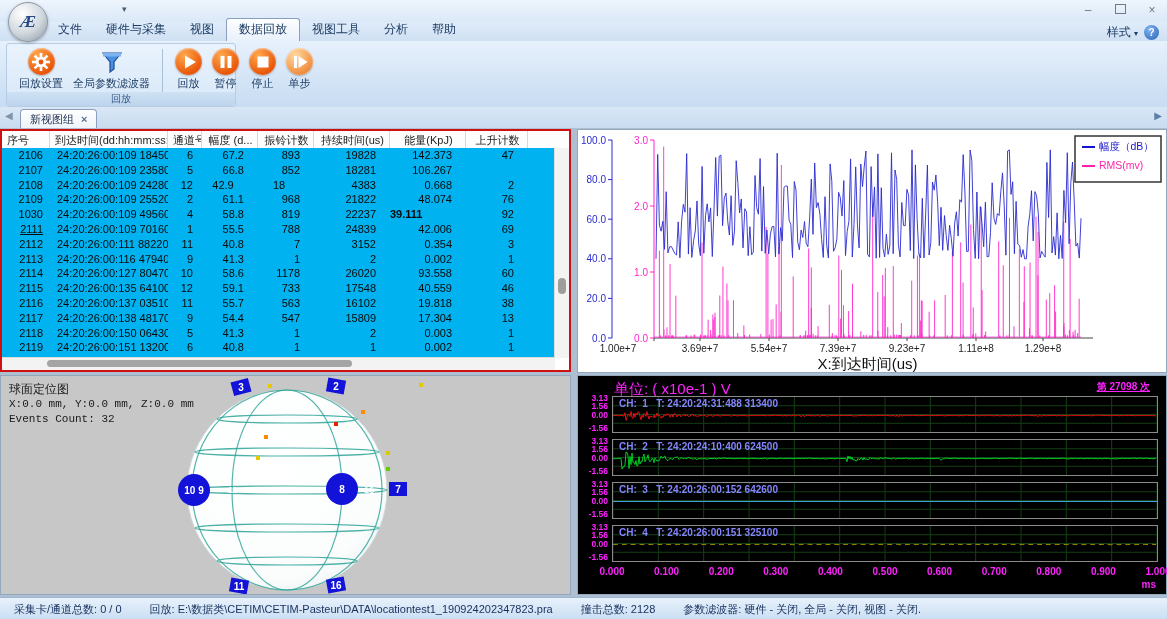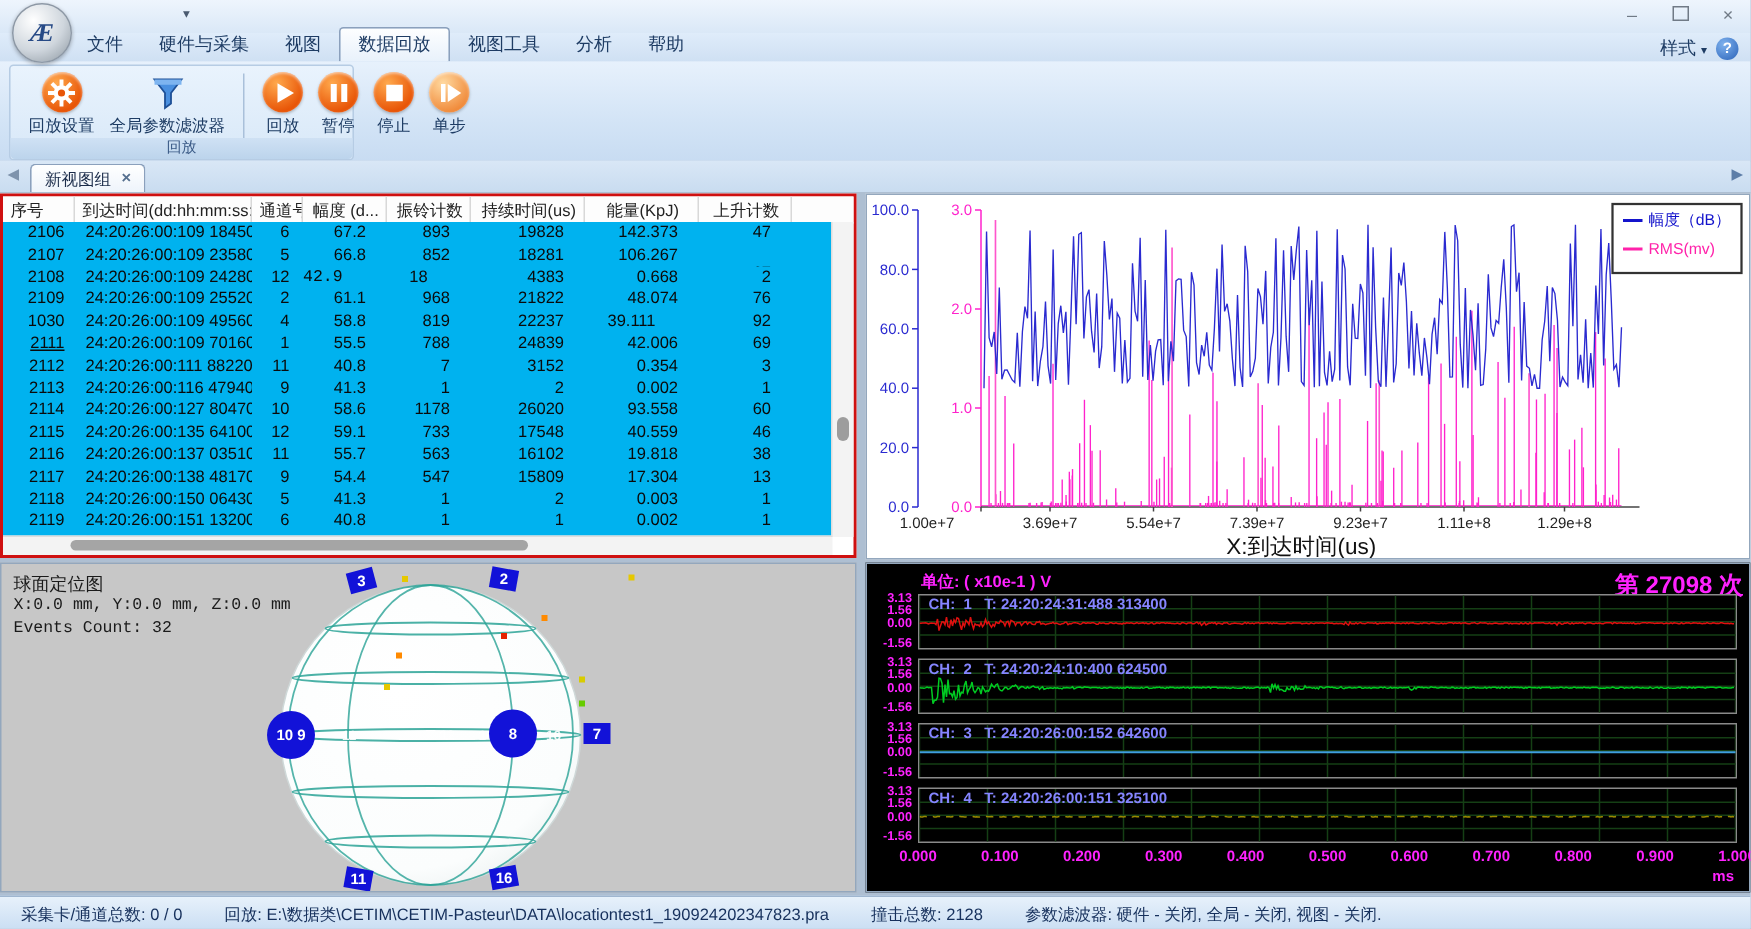--- a/index.html
+++ b/index.html
@@ -50,22 +50,22 @@
   .tr{display:flex;height:14.8px;font-size:11px;color:#0a0a0a;}
   .td{box-sizing:border-box;white-space:nowrap;overflow:hidden;padding-top:1px;}
   .vscroll{position:absolute;right:0;top:17px;bottom:12px;width:14px;background:#f3f3f3;border-left:1px solid #ddd;}
   .vthumb{position:absolute;left:3px;width:8px;height:16px;top:62%;background:#9d9d9d;border-radius:4px;}
   .hscroll{position:absolute;left:0;bottom:0;right:14px;height:12px;background:#f3f3f3;border-top:1px solid #ddd;}
   .hthumb{position:absolute;left:45px;top:2px;width:305px;height:7px;background:#a5a5a5;border-radius:4px;}
   
   .sph-text{position:absolute;left:8px;top:6px;font-size:12px;color:#1a1a1a;line-height:15px;z-index:5;}
   .sph-text .mono{font-family:Liberation Mono, monospace;font-size:11px;}
   
-  .wv-head{position:absolute;left:36px;top:4px;font-size:11px;font-weight:bold;color:#ff22ff;}
-  .wv-count{position:absolute;right:4px;top:4px;font-size:16px;font-weight:bold;color:#ff22ff;text-decoration:underline;}
+  .wv-head{position:absolute;left:36px;top:4px;font-size:15px;font-weight:normal;color:#ff22ff;}
+  .wv-count{position:absolute;right:16px;top:4px;font-size:10px;font-weight:bold;color:#ff22ff;text-decoration:underline;}
   .wv-strip{position:absolute;left:34px;width:546px;height:37px;border:1px solid #8a8a8a;background:#000;box-sizing:border-box;}
   .wv-ch{position:absolute;left:6px;top:1px;font-size:10px;font-weight:bold;color:#8585ff;z-index:4;white-space:pre;}
   .wv-ylab{position:absolute;font-size:8.5px;font-weight:bold;color:#ff22ff;width:28px;text-align:right;}
   .wv-xlab{position:absolute;font-size:10px;font-weight:bold;color:#ff22ff;transform:translateX(-50%);}
   .wv-ms{position:absolute;font-size:10px;font-weight:bold;color:#ff22ff;}
   
   .statusbar{position:absolute;left:0;top:597px;width:1167px;height:22px;background:linear-gradient(#e7f1fb,#cadef3);border-top:1px solid #9fb6d0;display:flex;align-items:center;font-size:11px;color:#16305c;}
   .sseg{padding:0 14px;white-space:nowrap;}
   text{font-family:"Liberation Sans",sans-serif;}
 </style>
@@ -205,21 +205,21 @@
           <div class="td" style="width: 56px; text-align: right; padding-right: 14px;">66.8</div>
           <div class="td" style="width: 56px; text-align: right; padding-right: 14px;">852</div>
           <div class="td" style="width: 76px; text-align: right; padding-right: 14px;">18281</div>
           <div class="td" style="width: 76px; text-align: right; padding-right: 14px;">106.267</div>
           <div class="td" style="width: 62px; text-align: right; padding-right: 14px; margin-top: 12px;">67</div>
         </div>
         <div class="tr">
           <div class="td" style="width: 48px; text-align: right; padding-right: 7px;">2108</div>
           <div class="td" style="width: 118px; padding-left: 7px;">24:20:26:00:109 242800</div>
           <div class="td" style="width: 34px; text-align: right; padding-right: 9px;">12</div>
-          <div class="td" style="width: 56px; text-align: left; padding-right: 14px; font-family: Liberation Mono, monospace;">42.9</div>
+          <div class="td" style="width: 56px; text-align: center; padding-right: 14px;">42.9</div>
           <div class="td" style="width: 56px; text-align: center; padding-right: 14px;">18</div>
           <div class="td" style="width: 76px; text-align: right; padding-right: 14px;">4383</div>
           <div class="td" style="width: 76px; text-align: right; padding-right: 14px;">0.668</div>
           <div class="td" style="width: 62px; text-align: right; padding-right: 14px;">2</div>
         </div>
         <div class="tr">
           <div class="td" style="width: 48px; text-align: right; padding-right: 7px;">2109</div>
           <div class="td" style="width: 118px; padding-left: 7px;">24:20:26:00:109 255200</div>
           <div class="td" style="width: 34px; text-align: right; padding-right: 9px;">2</div>
           <div class="td" style="width: 56px; text-align: right; padding-right: 14px;">61.1</div>
@@ -228,21 +228,21 @@
           <div class="td" style="width: 76px; text-align: right; padding-right: 14px;">48.074</div>
           <div class="td" style="width: 62px; text-align: right; padding-right: 14px;">76</div>
         </div>
         <div class="tr">
           <div class="td" style="width: 48px; text-align: right; padding-right: 7px;">1030</div>
           <div class="td" style="width: 118px; padding-left: 7px;">24:20:26:00:109 495600</div>
           <div class="td" style="width: 34px; text-align: right; padding-right: 9px;">4</div>
           <div class="td" style="width: 56px; text-align: right; padding-right: 14px;">58.8</div>
           <div class="td" style="width: 56px; text-align: right; padding-right: 14px;">819</div>
           <div class="td" style="width: 76px; text-align: right; padding-right: 14px;">22237</div>
-          <div class="td" style="width: 76px; text-align: center; padding-right: 14px;">39.111</div>
+          <div class="td" style="width: 76px; text-align: left; padding-right: 14px; font-weight: bold;">39.111</div>
           <div class="td" style="width: 62px; text-align: right; padding-right: 14px;">92</div>
         </div>
         <div class="tr">
           <div class="td" style="width: 48px; text-align: right; padding-right: 7px; text-decoration: underline;">2111</div>
           <div class="td" style="width: 118px; padding-left: 7px;">24:20:26:00:109 701600</div>
           <div class="td" style="width: 34px; text-align: right; padding-right: 9px;">1</div>
           <div class="td" style="width: 56px; text-align: right; padding-right: 14px;">55.5</div>
           <div class="td" style="width: 56px; text-align: right; padding-right: 14px;">788</div>
           <div class="td" style="width: 76px; text-align: right; padding-right: 14px;">24839</div>
           <div class="td" style="width: 76px; text-align: right; padding-right: 14px;">42.006</div>

